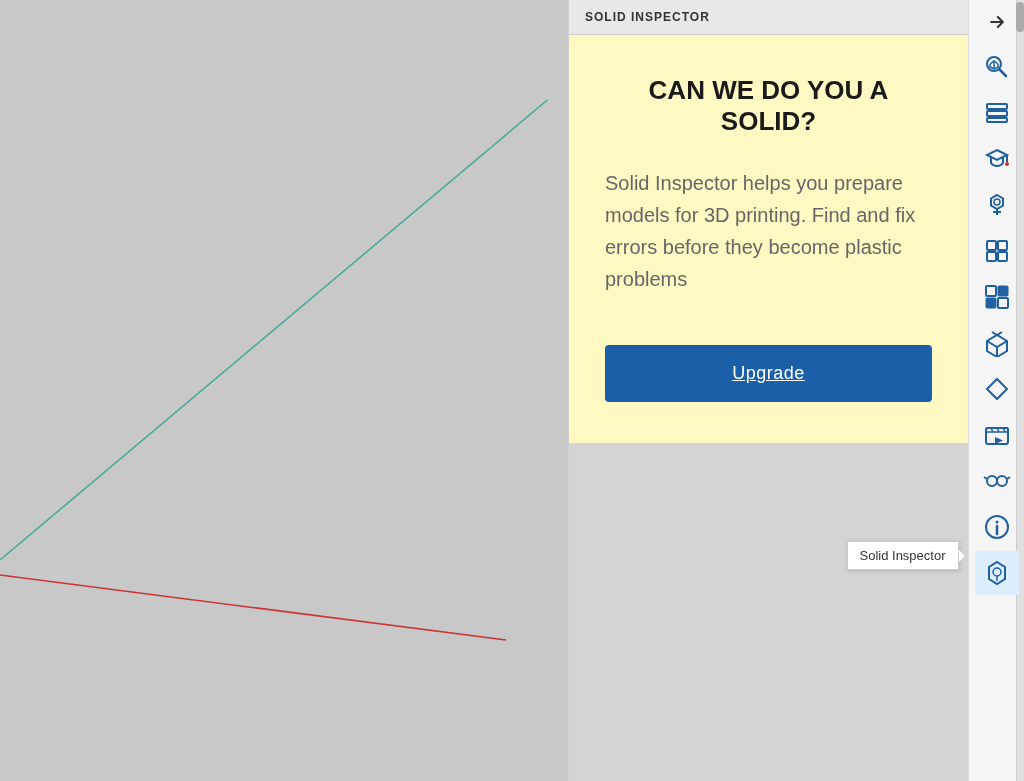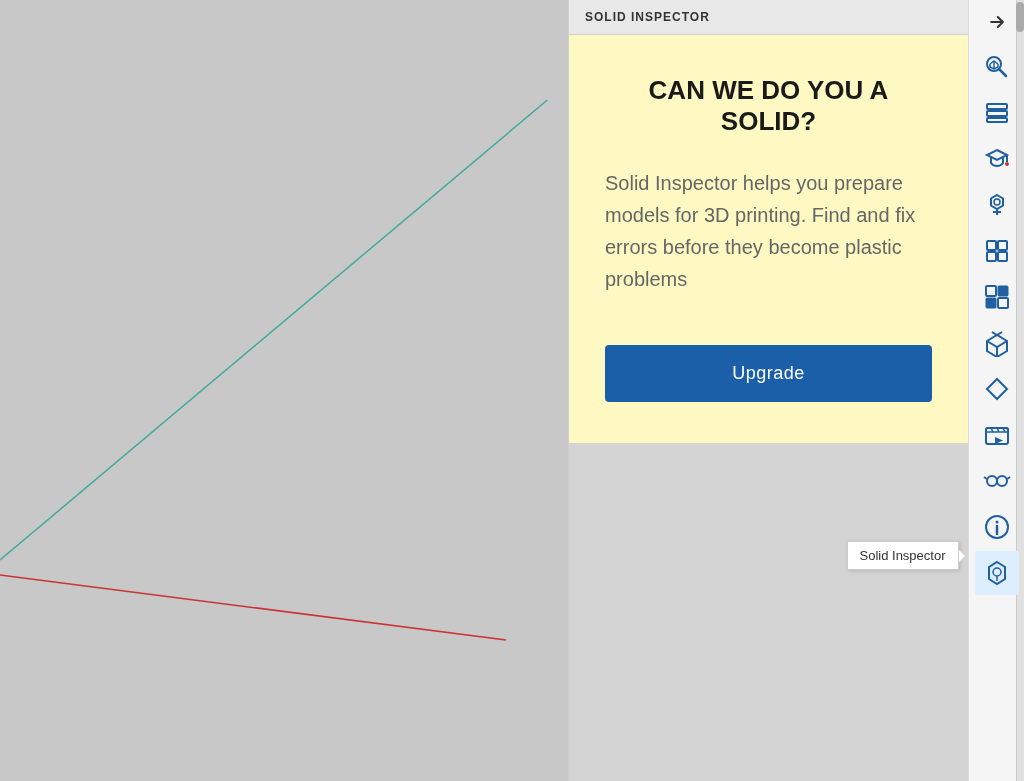--- a/index.html
+++ b/index.html
@@ -82,20 +82,21 @@
       padding: 18px;
       background: #1a5fa8;
       color: white;
       font-size: 18px;
       font-weight: 500;
       border: none;
       border-radius: 4px;
       cursor: pointer;
       text-align: center;
       letter-spacing: 0.5px;
+      text-decoration: underline;
     }
 
     
     .inspector-bottom {
       flex: 1;
       background: #d4d4d4;
       min-height: 140px;
     }
 
     

